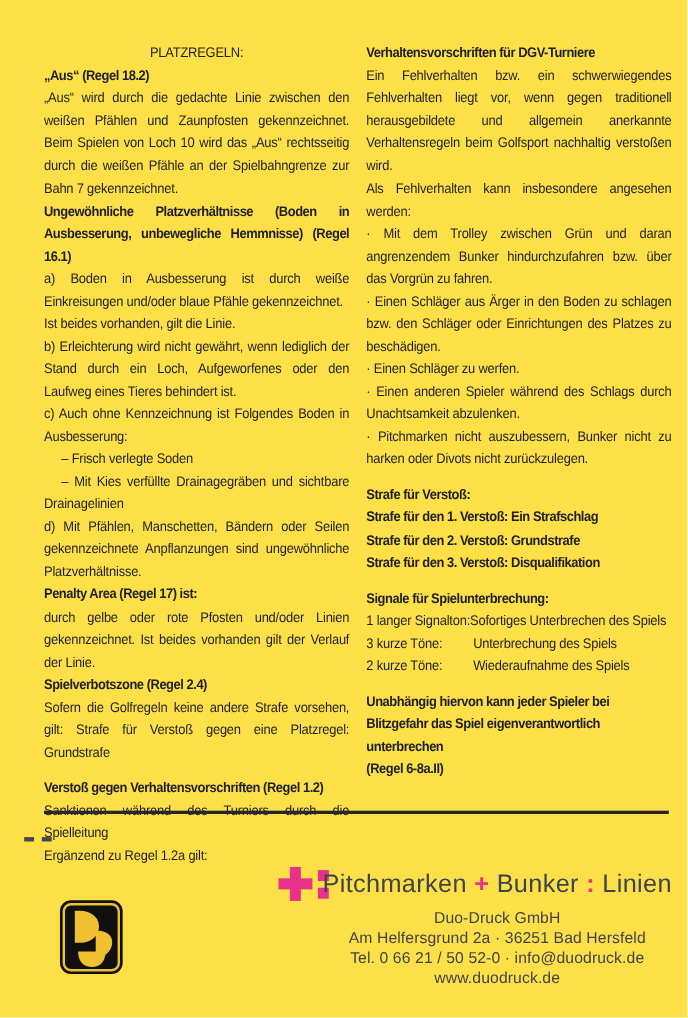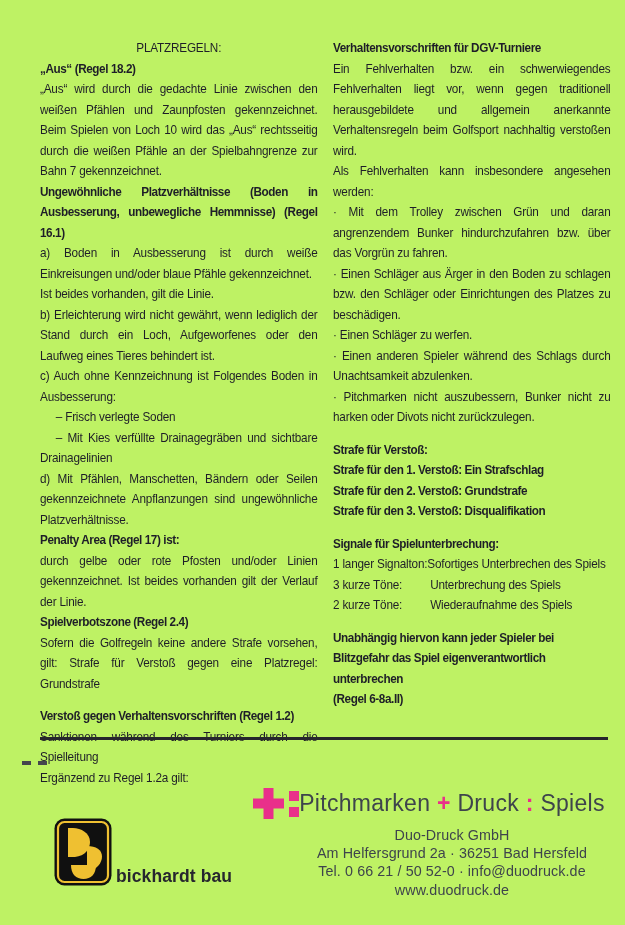--- a/index.html
+++ b/index.html
@@ -1,17 +1,17 @@
 <!DOCTYPE html>
 <html lang="de"><head>
 <meta charset="utf-8">
 <style>
   html,body{margin:0;padding:0;background:#ffffff;}
   .page{
-    position:relative;width:625px;height:925px;background:#bef264;overflow:hidden;
+    position:relative;width:625px;height:925px;background:#fde047;overflow:hidden;
     font-family:"Liberation Sans", sans-serif;color:#1e1e28;
   }
   
   .col{
     position:absolute;top:38px;width:300px;
     transform:scaleX(0.925);transform-origin:0 0;
     font-size:12.7px;line-height:20.5px;letter-spacing:-0.2px;
     text-align:justify;color:#1e1e28;
   }
   .col-left{left:40px;}
@@ -103,38 +103,37 @@
 
   <div class="sponsor-logo">
     <svg width="58" height="68" viewBox="0 0 58 68" xmlns="http://www.w3.org/2000/svg">
       <rect x="0.5" y="0.5" width="57" height="67" rx="10" fill="#101010"></rect>
       <rect x="4" y="4" width="50" height="60" rx="6.5" fill="none" stroke="#efc031" stroke-width="2.2"></rect>
       <path d="M14 10 L14 39 L21 39 C31 38 36 31 36 24 C36 15 27 10 19 10 Z" fill="#efc031"></path>
       <path d="M33 28 L33 53 C43 52 48 45 48 38.5 C48 32 42 28 33 28 Z" fill="#efc031"></path>
       <path d="M17 47 L42 47 C42 56 37 61 29.5 61 C22 61 17 56 17 47 Z" fill="#efc031"></path>
     </svg>
   </div>
-  <div class="sponsor-name">bickhardt bau</div>
 
   <div class="duo-logo">
     <svg width="46" height="32" viewBox="0 0 46 32" xmlns="http://www.w3.org/2000/svg">
       <rect x="10.5" y="0" width="10" height="31" fill="#e9308a"></rect>
       <rect x="0" y="10.5" width="31" height="10" fill="#e9308a"></rect>
       <rect x="36" y="3" width="10" height="10" fill="#e9308a"></rect>
       <rect x="36" y="19" width="10" height="10" fill="#e9308a"></rect>
     </svg>
   </div>
 
   <div class="printer">
     <div class="tagline">
       <span>Pitchmarken</span>
       <span class="pink">+</span>
-      <span>Druck</span>
+      <span>Bunker</span>
       <span class="pink">:</span>
-      <span>Spiels</span>
+      <span>Linien</span>
     </div>
     <div class="printer-line">Duo-Druck GmbH</div>
     <div class="printer-line">Am Helfersgrund 2a · 36251 Bad Hersfeld</div>
     <div class="printer-line">Tel. 0 66 21 / 50 52-0 · info@duodruck.de</div>
     <div class="printer-line">www.duodruck.de</div>
   </div>
 
 </div>
 
 </body></html>

